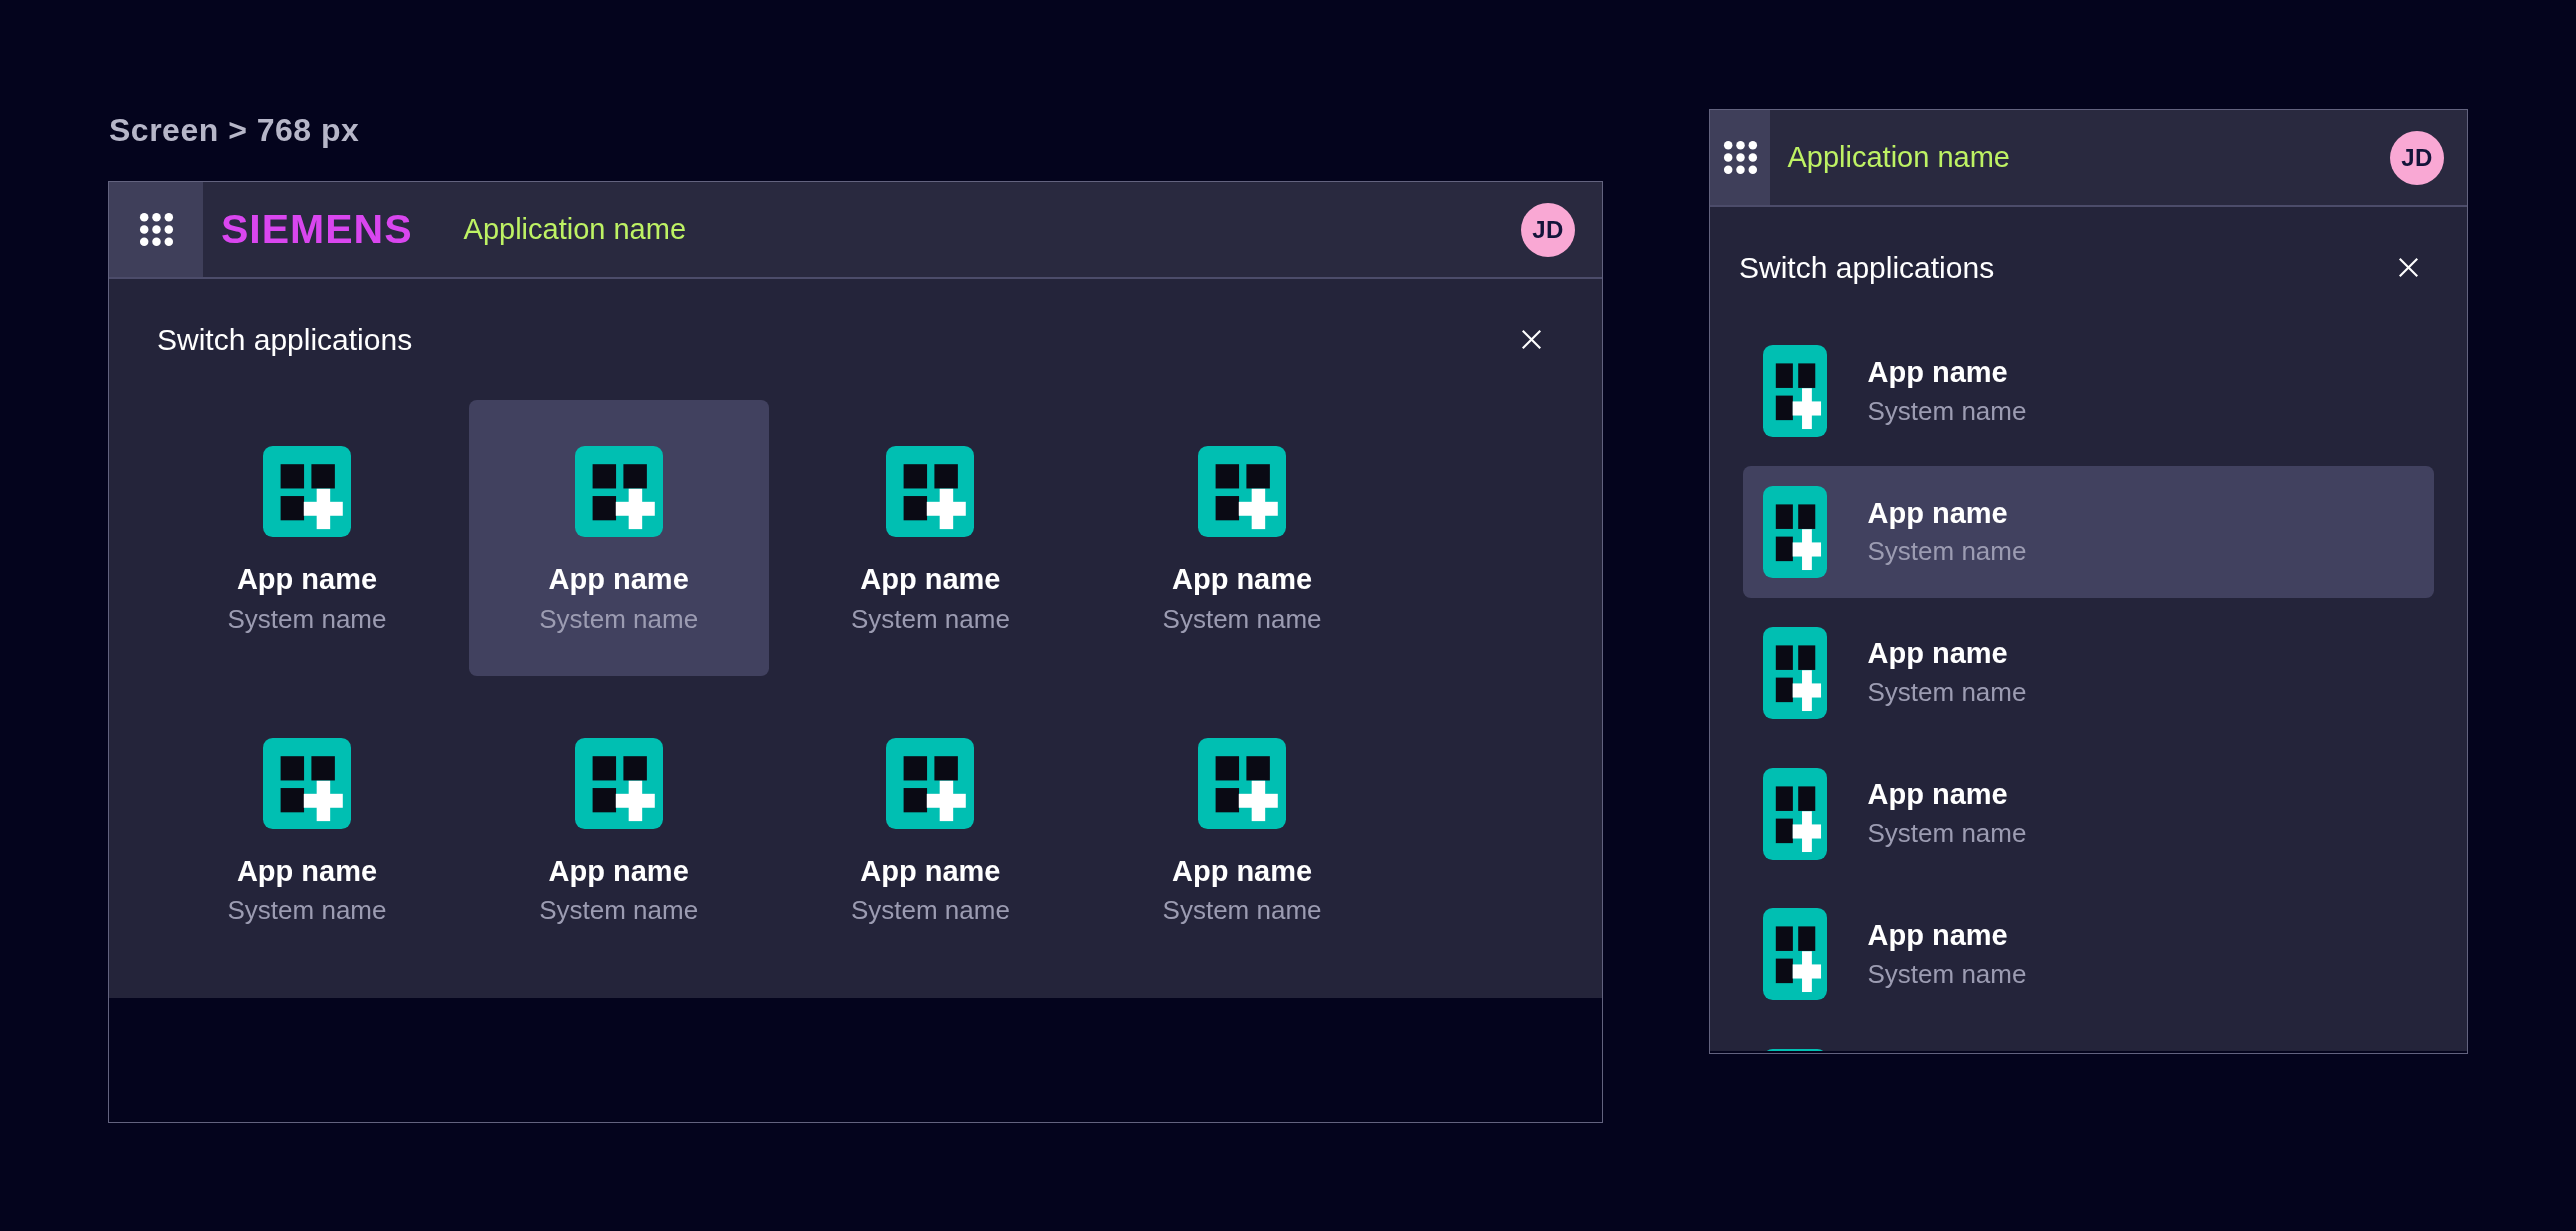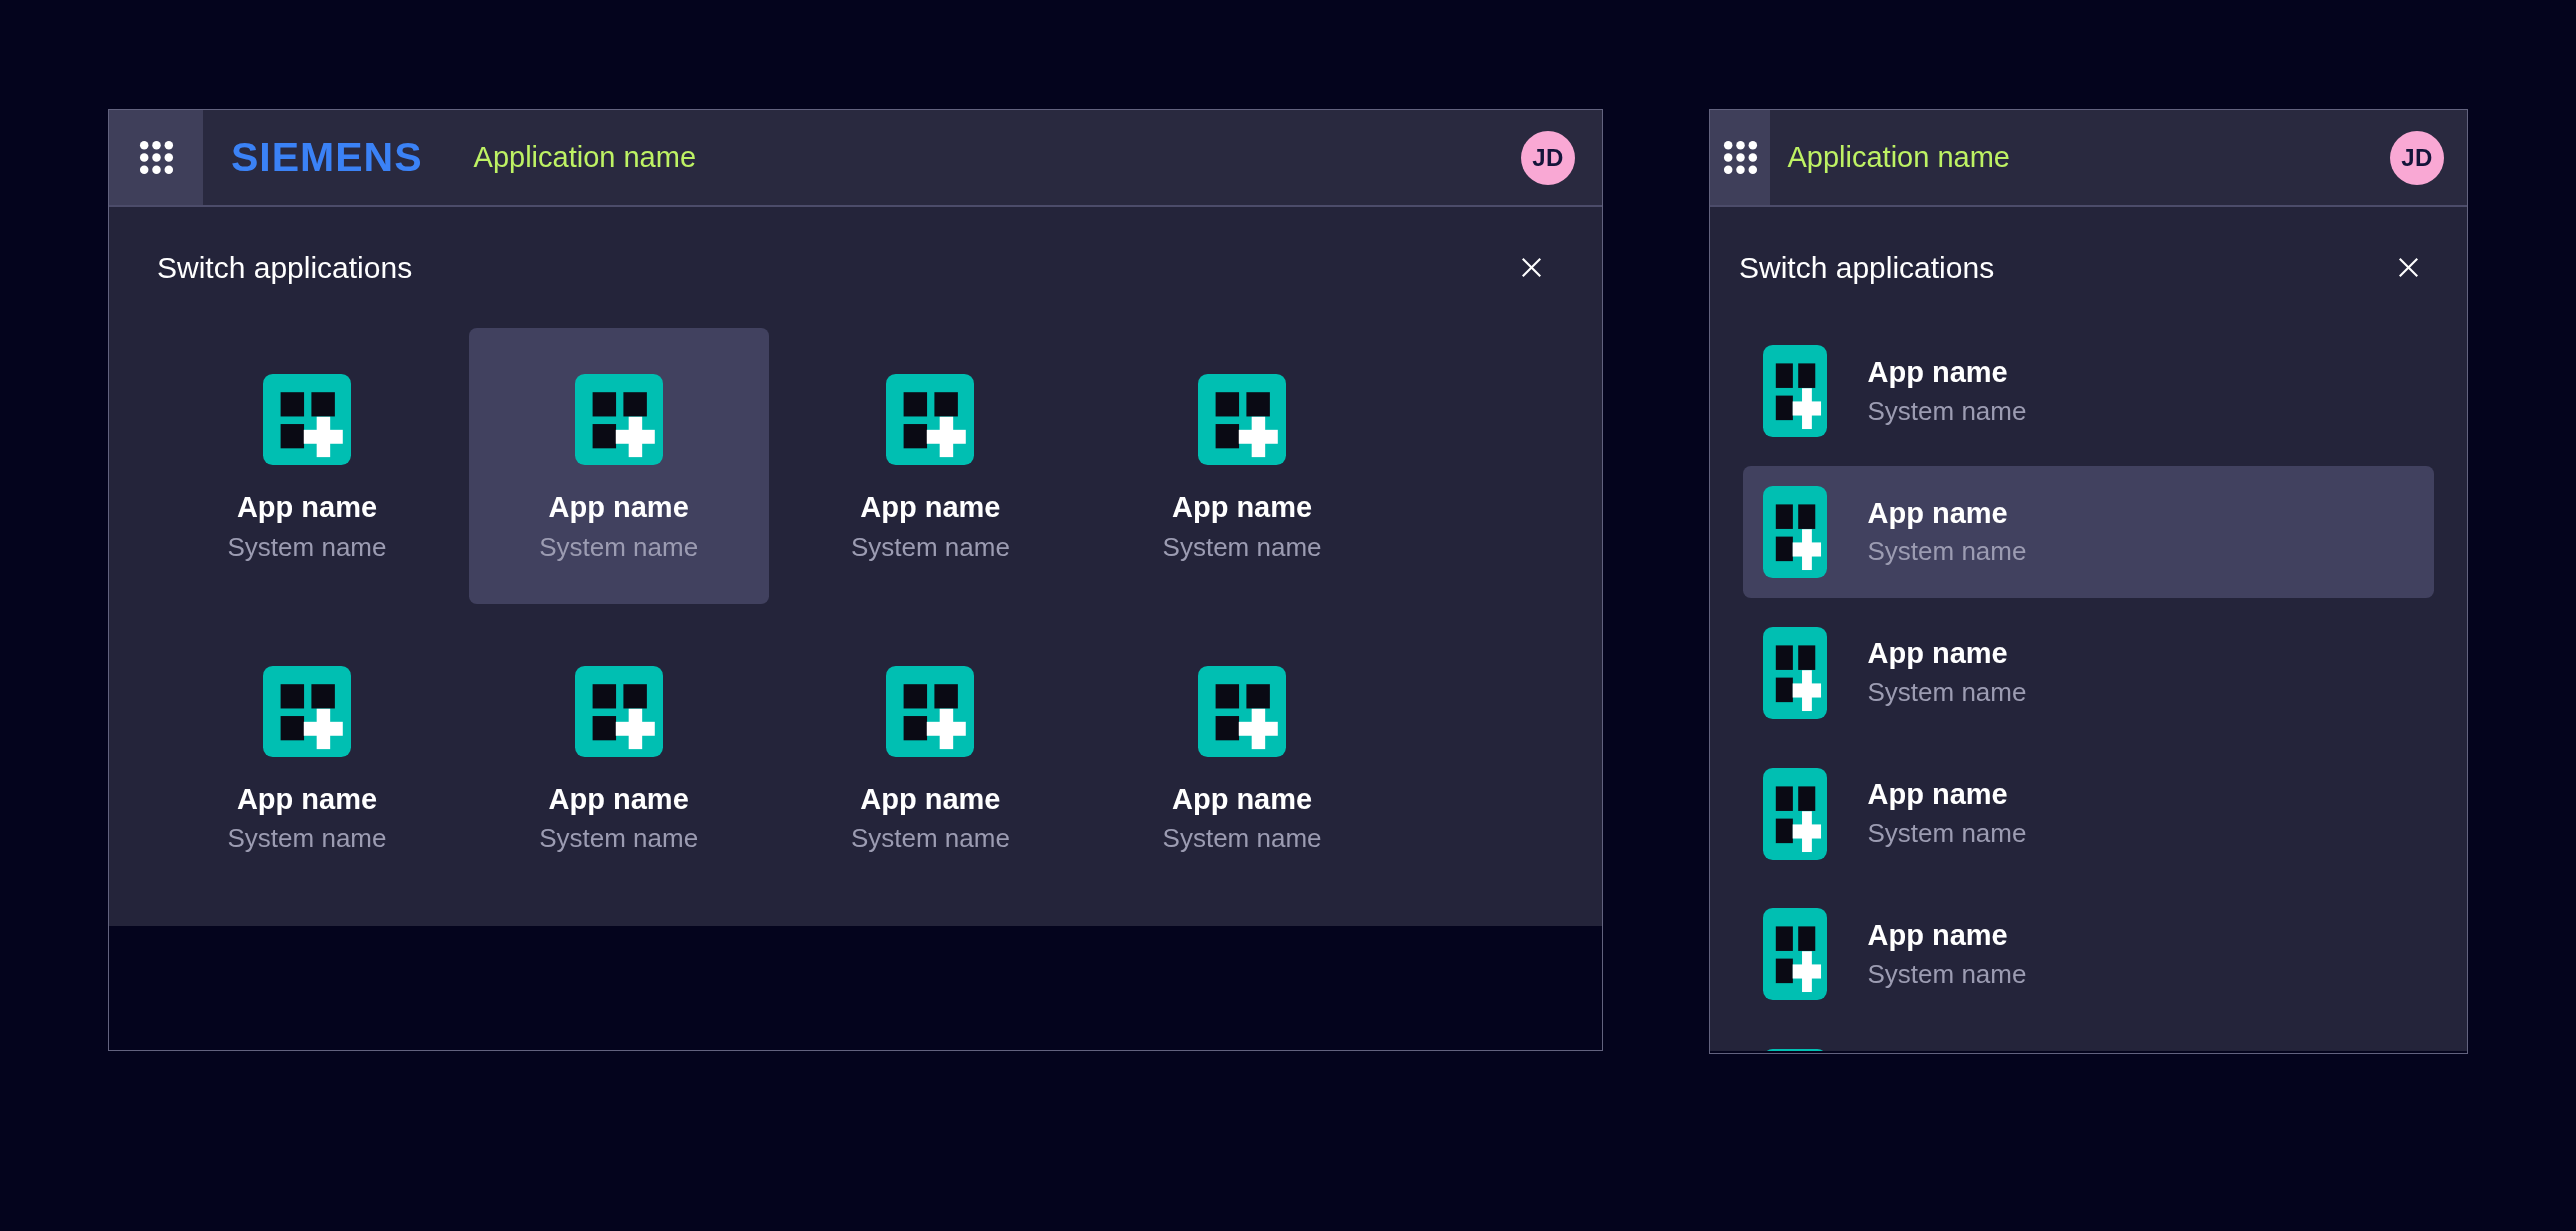--- a/index.html
+++ b/index.html
@@ -15,21 +15,21 @@
   .window{position:relative;border:1.9px solid #63637f;box-sizing:border-box;overflow:hidden;background:transparent;}
   .desktop .window{width:1495px;height:942px;}
   .mobile  .window{width:759px;height:945px;}
 
   
   .appbar{height:95px;background:#29293f;display:flex;align-items:center;border-bottom:2.9px solid #4c4c6a;box-sizing:content-box;}
   .launcher{height:95px;background:#3f3f5a;border:none;display:flex;align-items:center;justify-content:center;cursor:pointer;padding:0;}
   .desktop .launcher{width:94px;}
   .mobile  .launcher{width:60px;}
   .launcher svg{width:41px;height:41px;fill:#ffffff;}
-  .logo{color:#3b82f6;font-size:41px;font-weight:700;letter-spacing:1px;margin-left:28px;}
+  .logo{color:#d946ef;font-size:41px;font-weight:700;letter-spacing:1px;margin-left:18px;}
   .appbar-title{color:#bef264;font-size:29px;font-weight:400;}
   .desktop .appbar-title{margin-left:51px;}
   .mobile  .appbar-title{margin-left:17.5px;}
   .spacer{flex:1;}
   .avatar{width:54px;height:54px;border-radius:50%;background:#f9a8d4;color:#14143a;
           font-size:24px;font-weight:700;display:flex;align-items:center;justify-content:center;
           border:none;cursor:pointer;letter-spacing:0.5px;}
   .desktop .avatar{margin-right:27px;}
   .mobile  .avatar{margin-right:23px;}
 
@@ -94,20 +94,21 @@
       <rect x="13.9" y="18.4" width="13.3" height="4.6" fill="#ffffff"></rect>
     </g>
     <g id="xicon">
       <line x1="8" y1="8" x2="26" y2="26"></line>
         <line x1="26" y1="8" x2="8" y2="26"></line>
     </g>
   </defs>
 </svg>
 
 <section class="mock desktop">
+  <div class="bp-label">Screen &gt; 768 px</div>
 
   <div class="window">
     <header class="appbar">
       <button class="launcher">
         <svg viewBox="0 0 30 30">
             <use href="#gridicon"></use>
           </svg>
       </button>
       <div class="logo">SIEMENS</div>
       <div class="appbar-title">Application name</div>

